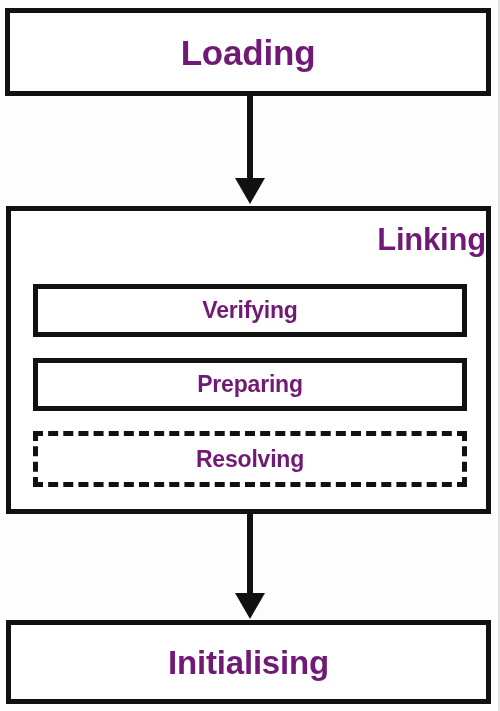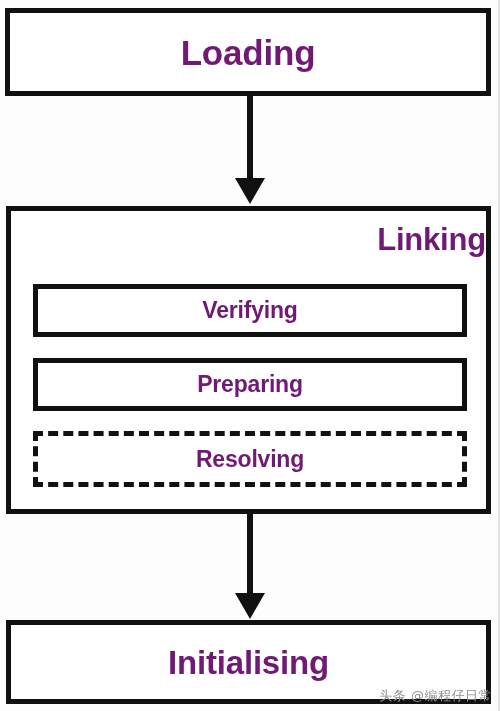--- a/index.html
+++ b/index.html
@@ -182,17 +182,16 @@
 
   <div class="arrow" id="arrow-linking-to-init">
     <div class="shaft"></div>
     <div class="head"></div>
   </div>
 
   <div class="stage-box" id="box-initialising">
     <span class="stage-label">Initialising</span>
   </div>
 
-  <div id="watermark">头条 @编程仔日常</div>
 
   <div class="edge-line" id="edge-right"></div>
 
 </div>
 
 </body></html>

